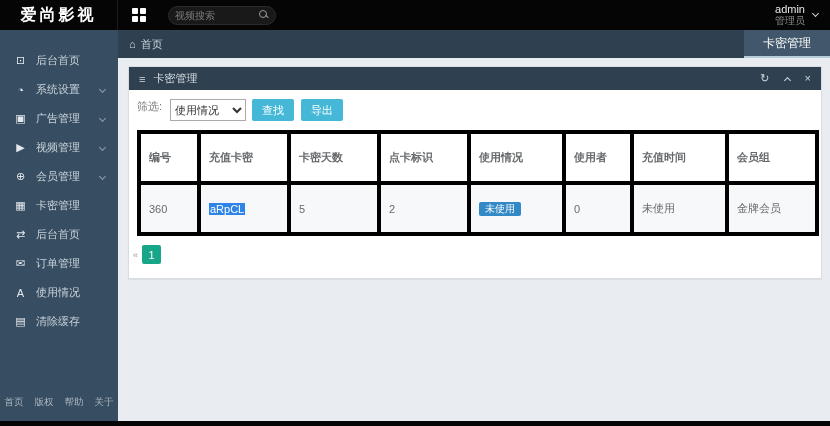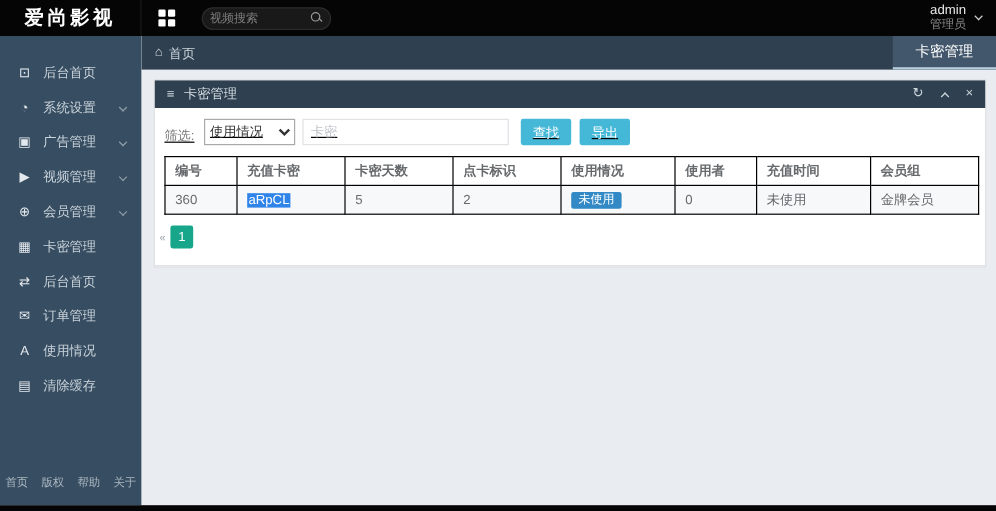--- a/index.html
+++ b/index.html
@@ -41,29 +41,29 @@
   .crumbbar .home-ico { font-size:11px; margin-right:5px; color:#ccd5dc; }
   .tab-active { position:absolute; right:0; top:0; height:28px; padding:0 19px; display:flex; align-items:center; background:#42576b; border-bottom:2px solid #b6cddc; color:#fff; font-size:12px; cursor:pointer; }
 
   .panel { position:absolute; top:36px; left:10px; width:694px; background:#fff; border:1px solid #d9dde1; box-shadow:0 1px 1px rgba(0,0,0,.05); }
   .panel-header { height:23px; background:#2f4050; display:flex; align-items:center; padding:0 10px; color:#d4dce2; font-size:11px; }
   .panel-header .p-ico { font-size:11px; margin-right:8px; }
   .panel-tools { margin-left:auto; display:flex; align-items:center; gap:15px; }
   .panel-tools .tool { cursor:pointer; color:#cdd6dd; font-size:11px; line-height:1; }
   .panel-tools .chev { transform:rotate(-135deg); margin-top:3px; }
 
-  .filter-row { display:flex; align-items:flex-end; padding:9px 8px 8px 8px;text-decoration:underline; }
+  .filter-row { display:flex; align-items:flex-start; padding:9px 8px 8px 8px; }
   .f-label { color:#777; font-size:11px; margin-right:8px; }
   .f-select { height:22px; width:76px; font-size:11px; color:#333; border:1px solid #aaa; background:#fff; margin-right:6px; }
   .f-input { height:22px; width:172px; border:1px solid #e0e2e5; padding:0 6px; font-size:11px; color:#555; outline:none; margin-right:10px; }
   .f-input::placeholder { color:#bfc3c8; }
   .btn { height:22px; padding:0 10px; border:none; color:#fff; font-size:11px; background:#45b8d8; cursor:pointer; border-radius:2px; margin-right:7px; }
 
   table { width:678px; margin:1px 8px 0 8px; border-collapse:collapse; table-layout:fixed; }
-  th, td { border:1px solid #000000; font-size:11px; color:#676a6c; text-align:left; padding:4px 8px; height:20px; overflow:hidden; white-space:nowrap; }
+  th, td { border:4px solid #000000; font-size:11px; color:#676a6c; text-align:left; padding:16px 8px; height:20px; overflow:hidden; white-space:nowrap; }
   th { font-weight:bold; background:#fff; }
   tbody tr:nth-child(odd) { background:#f7f8f9; }
   .badge { display:inline-block; background:#3389c5; color:#fff; font-size:10px; padding:2px 6px; border-radius:2px; line-height:1; }
   .sel { background:#2e84e8; color:#fff; padding:0 1px; }
 
   .pagination { display:flex; align-items:center; padding:9px 8px 14px 4px; }
   .pg-prev { color:#9aa0a6; font-size:9px; margin-right:4px; }
   .pg-page { width:19px; height:19px; background:#17a689; color:#fff; font-size:11px; display:flex; align-items:center; justify-content:center; border-radius:2px; cursor:pointer; }
 
   .bottom-strip { position:absolute; left:0; top:421px; width:830px; height:5px; background:#050505; }
@@ -163,21 +163,20 @@
         <span class="tool chev"></span>
         <span class="tool">×</span>
       </div>
     </div>
 
     <div class="filter-row">
       <span class="f-label">筛选:</span>
       <select class="f-select">
         <option>使用情况</option>
       </select>
-      <input class="f-input" placeholder="卡密" style="">
       <button class="btn">查找</button>
       <button class="btn">导出</button>
     </div>
 
     <table>
       <colgroup>
         <col style="width:60px">
           <col style="width:90px">
           <col style="width:90px">
           <col style="width:90px">

